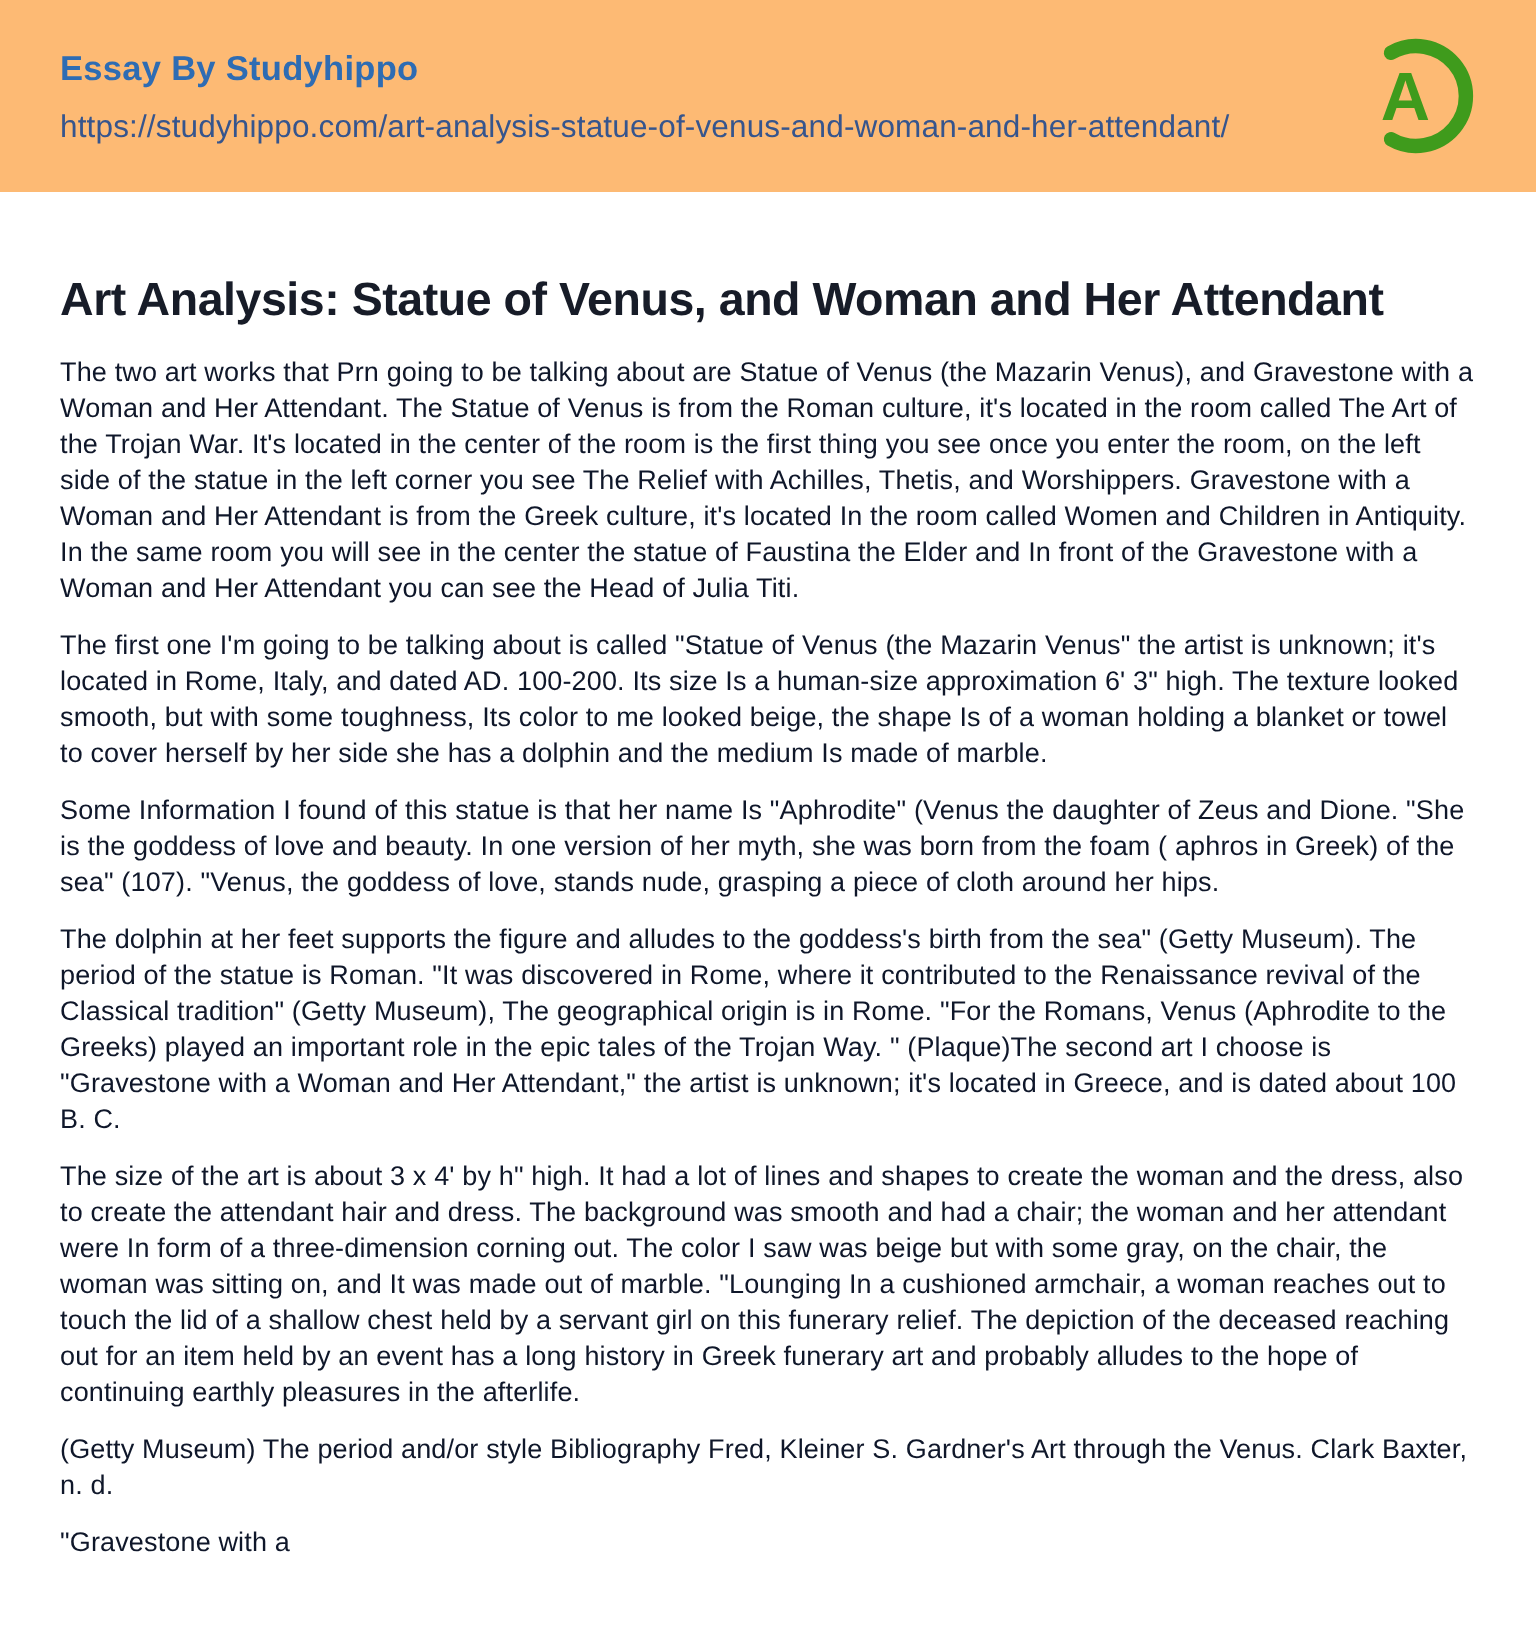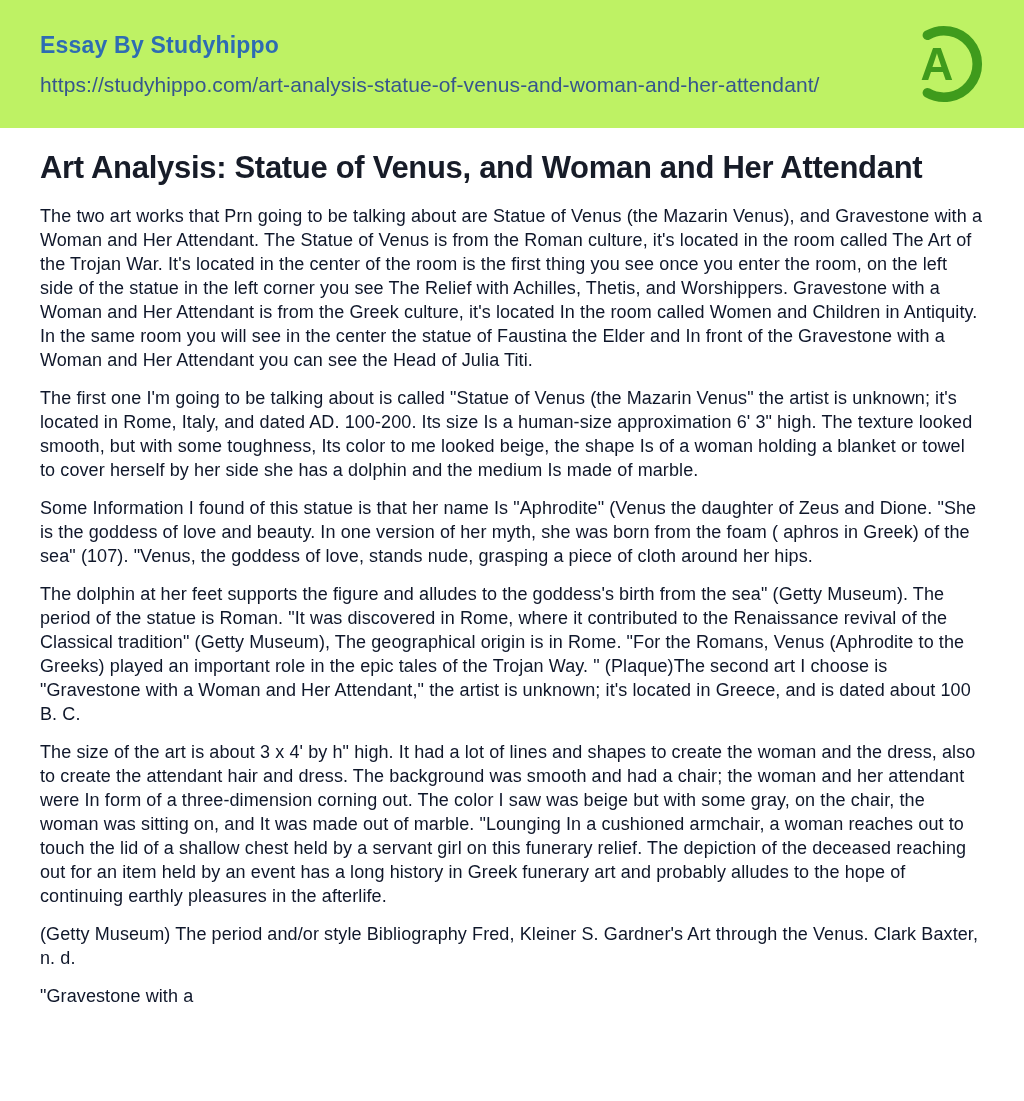--- a/index.html
+++ b/index.html
@@ -6,21 +6,21 @@
   html, body { background: #ffffff; }
   body {
     width: 1024px;
     min-height: 1101px;
     font-family: "Liberation Sans", "DejaVu Sans", sans-serif;
     color: #3b4251;
   }
   .header {
     width: 100%;
     height: 128px;
-    background: #bef264;
+    background: #fdba74;
     display: flex;
     align-items: center;
     justify-content: space-between;
     padding: 0 38px 0 40px;
   }
   .header-left { display: flex; flex-direction: column; }
   .site-title {
     color: #2e6cb3;
     font-size: 23px;
     font-weight: bold;
@@ -29,20 +29,21 @@
   }
   .page-url {
     color: #36558d;
     font-size: 21px;
     text-decoration: none;
     letter-spacing: 0.1px;
   }
   .logo { width: 84px; height: 84px; display: block; }
   .content {
     padding: 22px 40px 40px 40px;
+    margin-top: 32px;
   }
   h1.article-title {
     color: #171c28;
     font-size: 31px;
     line-height: 1.16;
     font-weight: 800;
     letter-spacing: -0.3px;
     margin: 0 0 18px 0;
     max-width: 930px;
   }

